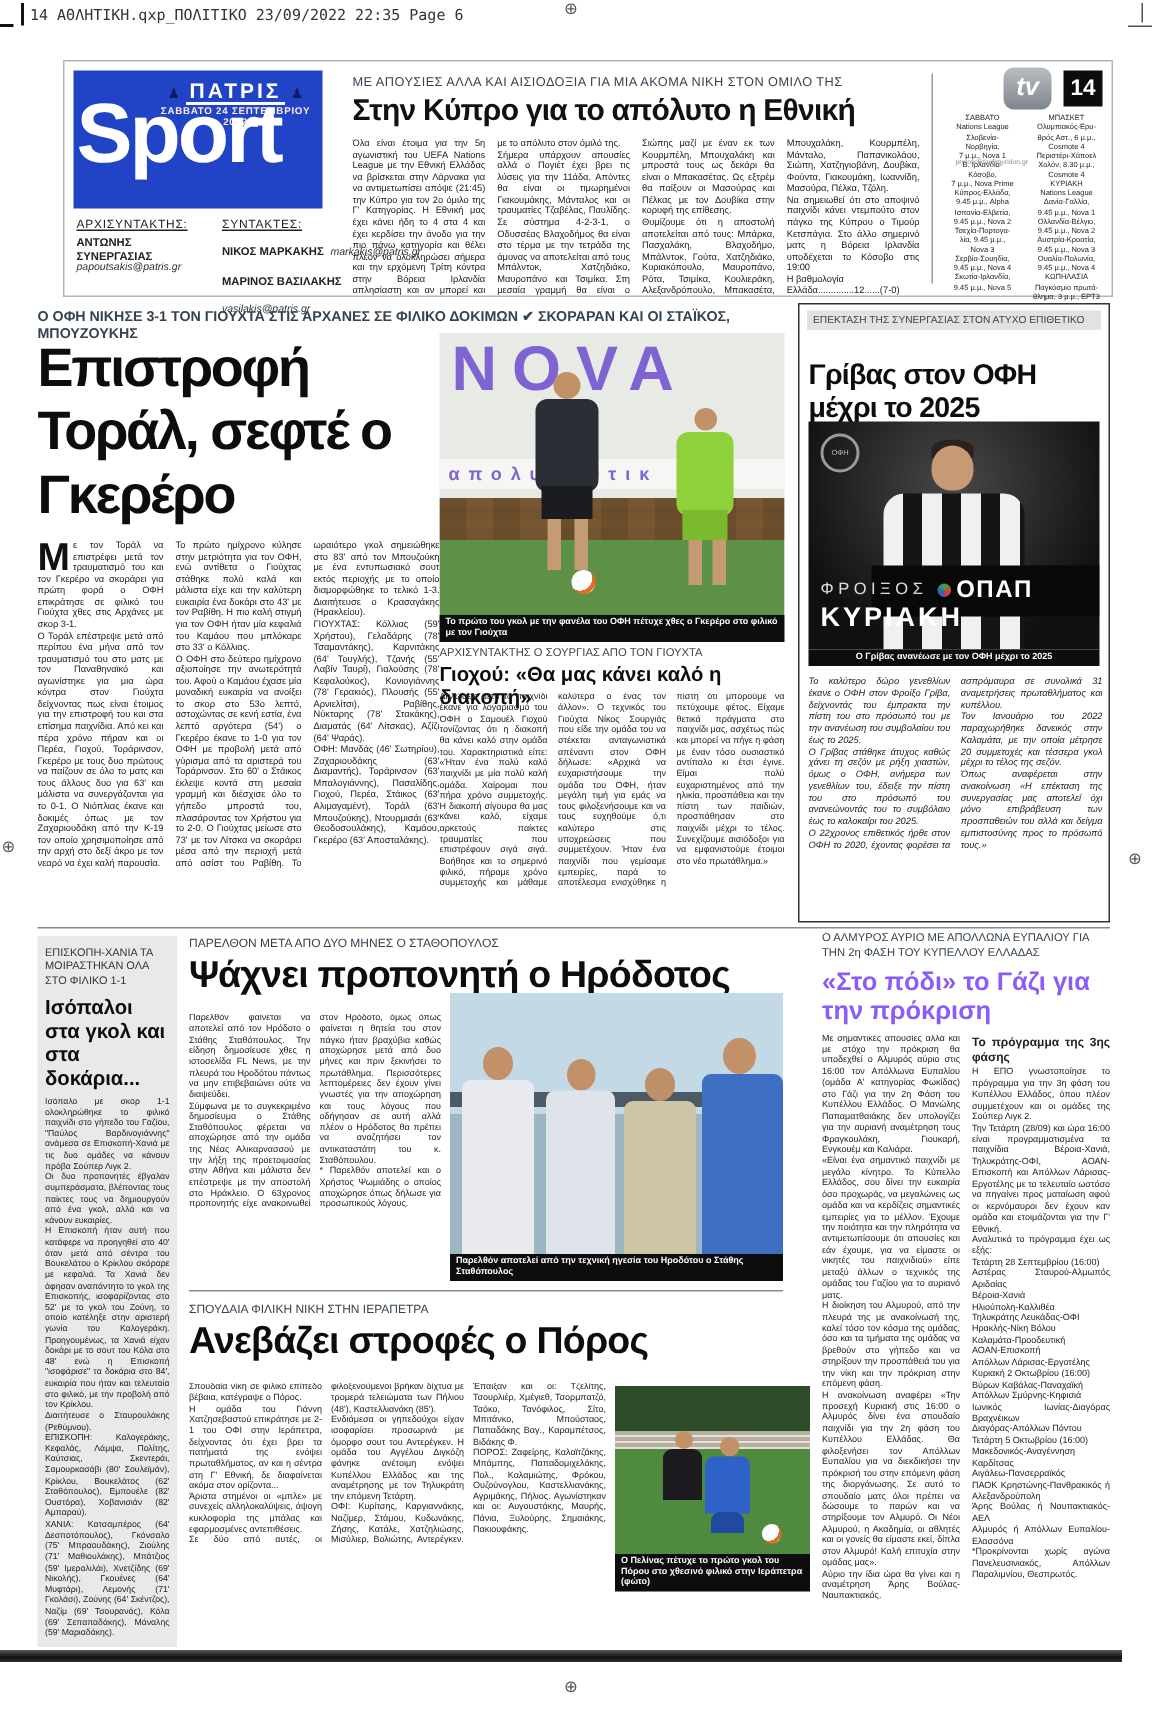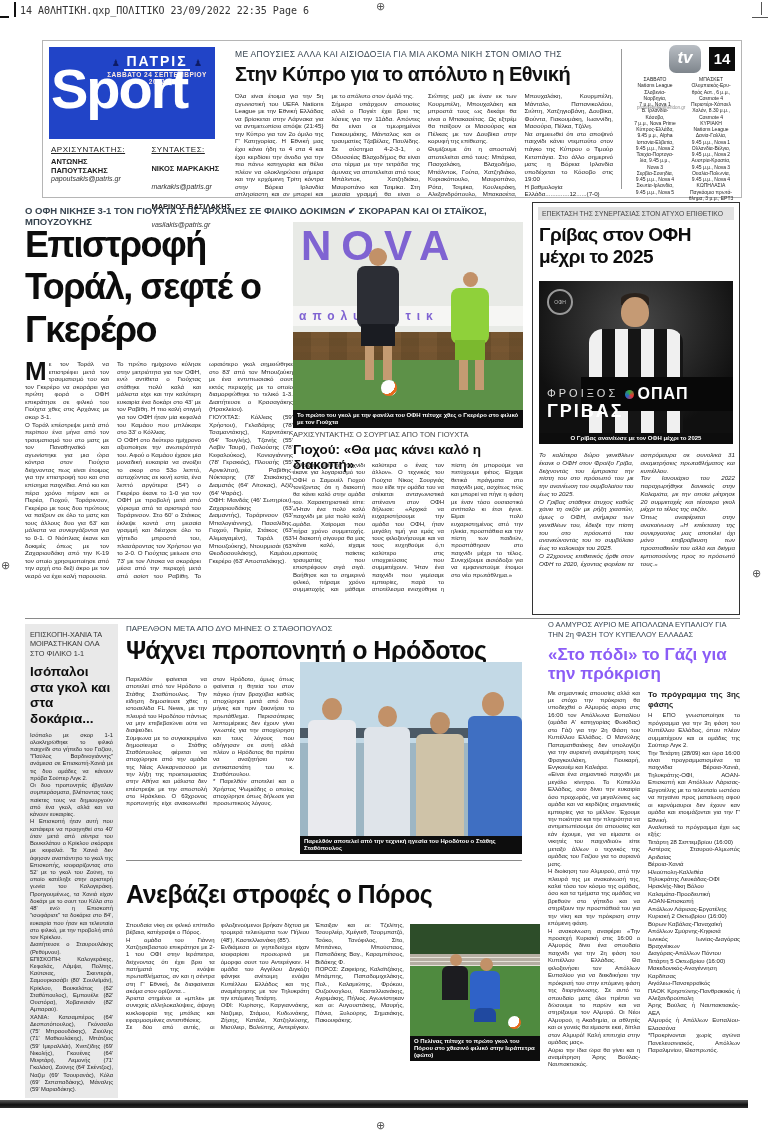--- a/index.html
+++ b/index.html
@@ -79,21 +79,21 @@
 
   
   .giohou-kicker{left:293px;top:430px;width:230px;font-size:7.5px;color:#444;}
   .giohou-headline{left:293px;top:442px;width:232px;font-size:13.5px;font-weight:bold;color:#0d0d0d;}
   .giohou-body{left:293px;top:462px;width:230px;height:150px;column-count:3;column-gap:7px;
                font-size:6px;line-height:1.22;text-align:justify;overflow:hidden;}
 
   
   .grivas-box{left:532px;top:202px;width:208px;height:413px;border:1px solid #333;background:#fff;box-sizing:border-box;}
   .grivas-kicker{margin:4px 5px 0 5px;background:#e2e2e2;color:#444;font-size:6.8px;padding:3px 4px;}
-  .grivas-headline{margin:4px 6px 0 6px;font-size:19px;line-height:1.15;font-weight:bold;color:#0d0d0d;letter-spacing:-.5px;}
+  .grivas-headline{margin:20px 6px 0 6px;font-size:19px;line-height:1.15;font-weight:bold;color:#0d0d0d;letter-spacing:-.5px;}
   .photo2{position:absolute;left:6px;top:78px;width:194px;height:152px;
           background:radial-gradient(circle at 50% 28%,#484848,#101010 75%);}
   .emblem{position:absolute;left:8px;top:8px;width:22px;height:22px;border-radius:50%;border:2px solid #9a9a9a;
           color:#bbb;font-size:5px;text-align:center;line-height:22px;}
   .g-head{position:absolute;left:82px;top:16px;width:28px;height:30px;border-radius:50% 50% 45% 45%;background:#c59a74;}
   .g-hair{position:absolute;left:82px;top:12px;width:28px;height:12px;border-radius:50% 50% 0 0;background:#2a221c;}
   .g-torso{position:absolute;left:50px;top:48px;width:94px;height:104px;border-radius:14px 14px 0 0;
            background:repeating-linear-gradient(90deg,#f0f0f0 0 13px,#151515 13px 26px);}
   .opap-band{position:absolute;left:42px;top:96px;width:152px;height:34px;background:#080808;color:#fff;
              font-size:16px;font-weight:bold;text-align:center;line-height:34px;letter-spacing:1px;}
@@ -166,21 +166,21 @@
         <span class="brand">ΠΑΤΡΙΣ</span>
         <span class="mascot">♟</span>
       </div>
       <div class="masthead-date">ΣΑΒΒΑΤΟ 24 ΣΕΠΤΕΜΒΡΙΟΥ 2022</div>
       <div class="masthead-title">Sport</div>
     </div>
 
     <div class="credits">
       <div class="credit-col">
         <div class="credit-role">ΑΡΧΙΣΥΝΤΑΚΤΗΣ:</div>
-        <div class="credit-name">ΑΝΤΩΝΗΣ ΠΑΠΟΥΤΣΑΚΗΣ</div>
+        <div class="credit-name">ΑΝΤΩΝΗΣ ΣΥΝΕΡΓΑΣΙΑΣ</div>
         <div class="credit-email">papoutsakis@patris.gr</div>
       </div>
       <div class="credit-col">
         <div class="credit-role">ΣΥΝΤΑΚΤΕΣ:</div>
         <div class="credit-line"><span class="credit-name">ΝΙΚΟΣ ΜΑΡΚΑΚΗΣ</span> <span class="credit-email">markakis@patris.gr</span></div>
         <div class="credit-line"><span class="credit-name">ΜΑΡΙΝΟΣ ΒΑΣΙΛΑΚΗΣ</span> <span class="credit-email">vasilakis@patris.gr</span></div>
       </div>
     </div>
 
     <div class="nat">
@@ -286,21 +286,21 @@
   <div class="abs grivas-box">
     <div class="grivas-kicker">ΕΠΕΚΤΑΣΗ ΤΗΣ ΣΥΝΕΡΓΑΣΙΑΣ ΣΤΟΝ ΑΤΥΧΟ ΕΠΙΘΕΤΙΚΟ</div>
     <div class="grivas-headline">Γρίβας στον ΟΦΗ μέχρι το 2025</div>
     <div class="photo photo2">
       <div class="emblem">ΟΦΗ</div>
       <div class="g-hair"></div>
       <div class="g-head"></div>
       <div class="g-torso"></div>
       <div class="opap-band"><span class="opap-fig"></span><span>ΟΠΑΠ</span></div>
       <div class="g-name1">ΦΡΟΙΞΟΣ</div>
-      <div class="g-name2">ΓΡΙΒΑΣ</div>
+      <div class="g-name2">ΚΥΡΙΑΚΗ</div>
     </div>
     <div class="capbar grivas-cap">Ο Γρίβας ανανέωσε με τον ΟΦΗ μέχρι το 2025</div>
     <div class="grivas-body pre">Το καλύτερο δώρο γενεθλίων έκανε ο ΟΦΗ στον Φροίξο Γρίβα, δείχνοντάς του έμπρακτα την πίστη του στο πρόσωπό του με την ανανέωση του συμβολαίου του έως το 2025.
 Ο Γρίβας στάθηκε άτυχος καθώς χάνει τη σεζόν με ρήξη χιαστών, όμως ο ΟΦΗ, ανήμερα των γενεθλίων του, έδειξε την πίστη του στο πρόσωπό του ανανεώνοντάς του το συμβόλαιο έως το καλοκαίρι του 2025.
 Ο 22χρονος επιθετικός ήρθε στον ΟΦΗ το 2020, έχοντας φορέσει τα ασπρόμαυρα σε συνολικά 31 αναμετρήσεις πρωταθλήματος και κυπέλλου.
 Τον Ιανουάριο του 2022 παραχωρήθηκε δανεικός στην Καλαμάτα, με την οποία μέτρησε 20 συμμετοχές και τέσσερα γκολ μέχρι το τέλος της σεζόν.
 Όπως αναφέρεται στην ανακοίνωση «Η επέκταση της συνεργασίας μας αποτελεί όχι μόνο επιβράβευση των προσπαθειών του αλλά και δείγμα εμπιστοσύνης προς το πρόσωπό τους.»</div>
   </div>
 
   <div class="abs hrule" style="left:25px;top:618px;width:715px;"></div>
@@ -329,20 +329,21 @@
     <div class="fig" style="left:64px;top:65px;width:46px;height:114px;background:#dfe4ea;"></div>
     <div class="head" style="left:130px;top:50px;width:20px;height:22px;background:#bd9068;"></div>
     <div class="fig" style="left:116px;top:72px;width:48px;height:107px;background:#cfc3a8;"></div>
     <div class="head" style="left:182px;top:30px;width:22px;height:24px;"></div>
     <div class="fig" style="left:168px;top:54px;width:54px;height:125px;background:#3f6fc2;"></div>
     <div class="capbar">Παρελθόν αποτελεί από την τεχνική ηγεσία του Ηροδότου ο Στάθης Σταθόπουλος</div>
   </div>
 
   <div class="abs hrule" style="left:126px;top:860px;width:396px;"></div>
 
+  <div class="abs poros-kicker">ΣΠΟΥΔΑΙΑ ΦΙΛΙΚΗ ΝΙΚΗ ΣΤΗΝ ΙΕΡΑΠΕΤΡΑ</div>
   <div class="abs poros-headline">Ανεβάζει στροφές ο Πόρος</div>
   <div class="abs poros-body pre">Σπουδαία νίκη σε φιλικό επίπεδο βέβαια, κατέγραψε ο Πόρος.
 Η ομάδα του Γιάννη Χατζησεβαστού επικράτησε με 2-1 του ΟΦΙ στην Ιεράπετρα, δείχνοντας ότι έχει βρει τα πατήματά της ενόψει πρωταθλήματος, αν και η σέντρα στη Γ' Εθνική, δε διαφαίνεται ακόμα στον ορίζοντα...
 Άριστα στημένοι οι «μπλε» με συνεχείς αλληλοκαλύψεις, άψογη κυκλοφορία της μπάλας και εφαρμοσμένες αντεπιθέσεις.
 Σε δύο από αυτές, οι φιλοξενούμενοι βρήκαν δίχτυα με τρομερά τελειώματα των Πήλιου (48'), Καστελλιανάκη (85').
 Ενδιάμεσα οι γηπεδούχοι είχαν ισοφαρίσει προσωρινά με όμορφο σουτ του Αντερέγκεν. Η ομάδα του Αγγέλου Διγκόζη φάνηκε ανέτοιμη ενόψει Κυπέλλου Ελλάδος και της αναμέτρησης με τον Τηλυκράτη την επόμενη Τετάρτη.
 ΟΦΙ: Κυρίτσης, Καργιαννάκης, Ναζίμερ, Στάμου, Κυδωνάκης, Ζήσης, Κατάλε, Χατζηλιώσης, Μισύλιερ, Βολιώτης, Αντερέγκεν. Έπαιξαν και οι: Τζελίτης, Τσουρλιέρ, Χμέγιεθ, Τσορμπατζό, Τσόκο, Τανόφιλος, Σίτο, Μπιτάνκο, Μπούσταος, Παπαδάκης Βαγ., Καραμπέτσος, Βιδάκης Φ.
 ΠΟΡΟΣ: Ζαφείρης, Καλαϊτζάκης, Μπάμπης, Παπαδομιχελάκης, Πολ., Καλαμιώτης, Φρόκου, Ουζούνογλου, Καστελλιανάκης, Αγριμάκης, Πήλιος. Αγωνίστηκαν και οι: Αυγουστάκης, Μαυρής, Πάνια, Ξυλούρης, Σημαιάκης, Πακιουφάκης.</div>
   <div class="abs photo photo4">
     <div class="trees"></div>

